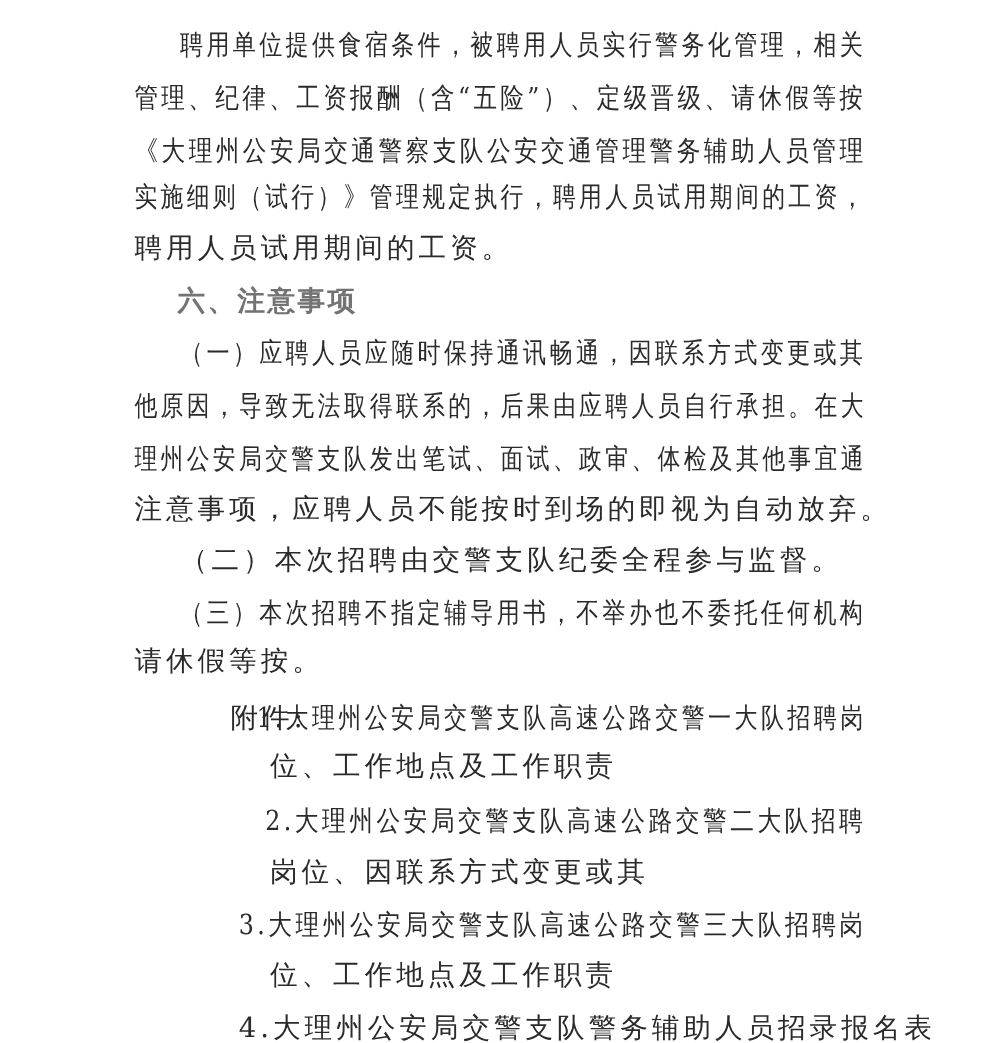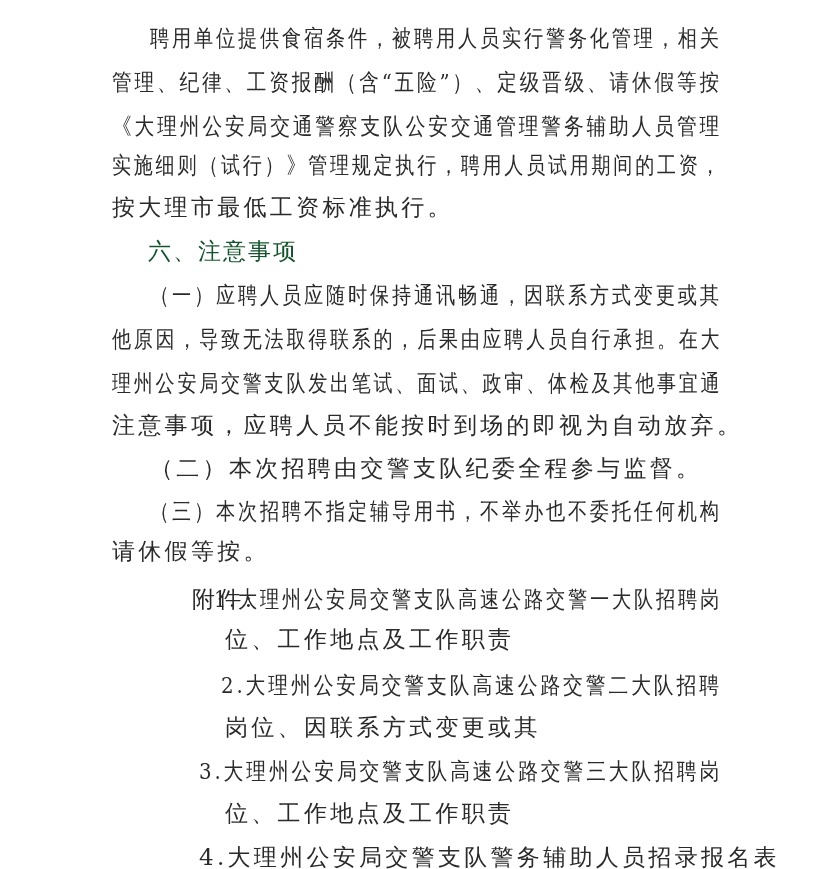--- a/index.html
+++ b/index.html
@@ -1,46 +1,46 @@
 <!DOCTYPE html>
 <html><head>
 <meta charset="utf-8">
 <style>
   html, body { margin:0; padding:0; background:#ffffff; }
   body { width:827px; height:869px; position:relative; overflow:hidden;
          font-family:"DejaVu Serif","Liberation Serif",serif; color:#2a2a2a; }
   .line { position:absolute; white-space:nowrap; font-size:23px; line-height:30px;
           letter-spacing:3.3px; transform-origin:left center; }
-  .heading { font-family:"DejaVu Sans","Liberation Sans",sans-serif; font-weight:normal;
-             letter-spacing:2px; color:#14532d; }
+  .heading { font-family:"DejaVu Sans","Liberation Sans",sans-serif; font-weight:bold;
+             letter-spacing:2px; color:#737373; }
 </style>
 </head>
 <body>
 
 <div>
 
   <div>
     <div class="line" style="left: 150px; top: 23px; transform: scaleX(0.836257);">聘用单位提供食宿条件，被聘用人员实行警务化管理，相关</div>
     <div class="line" style="left: 112px; top: 67px; transform: scaleX(0.854342);">管理、纪律、工资报酬（含“五险”）、定级晋级、请休假等按</div>
     <div class="line" style="left: 112px; top: 111px; transform: scaleX(0.859155);">《大理州公安局交通警察支队公安交通管理警务辅助人员管理</div>
     <div class="line" style="left: 112px; top: 150px; transform: scaleX(0.828804);">实施细则（试行）》管理规定执行，聘用人员试用期间的工资，</div>
-    <div class="line" style="left:112px;top:192px;">按大理市最低工资标准执行。</div>
+    <div class="line" style="left:112px;top:192px;">聘用人员试用期间的工资。</div>
   </div>
 
   <div class="line heading" style="left:148px;top:236px;">六、注意事项</div>
 
   <div>
     <div class="line" style="left: 150px; top: 280px; transform: scaleX(0.836257);">（一）应聘人员应随时保持通讯畅通，因联系方式变更或其</div>
     <div class="line" style="left: 112px; top: 324px; transform: scaleX(0.828804);">他原因，导致无法取得联系的，后果由应聘人员自行承担。在大</div>
     <div class="line" style="left: 112px; top: 368px; transform: scaleX(0.828804);">理州公安局交警支队发出笔试、面试、政审、体检及其他事宜通</div>
     <div class="line" style="left:112px;top:410px;">注意事项，应聘人员不能按时到场的即视为自动放弃。</div>
   </div>
 
   <div>
-    <div class="line" style="left:150px;top:453px;">（二）本次招聘由交警支队纪委全程参与监督。</div>
+    <div class="line" style="left:150px;top:453px;font-family:Liberation Mono, monospace;">（二）本次招聘由交警支队纪委全程参与监督。</div>
   </div>
 
   <div>
     <div class="line" style="left: 150px; top: 496px; transform: scaleX(0.836257);">（三）本次招聘不指定辅导用书，不举办也不委托任何机构</div>
     <div class="line" style="left:112px;top:536px;">请休假等按。</div>
   </div>
 
   <div>
     <div class="line" style="left:157px;top:584px;margin-left:35px;">附件:</div>
 

